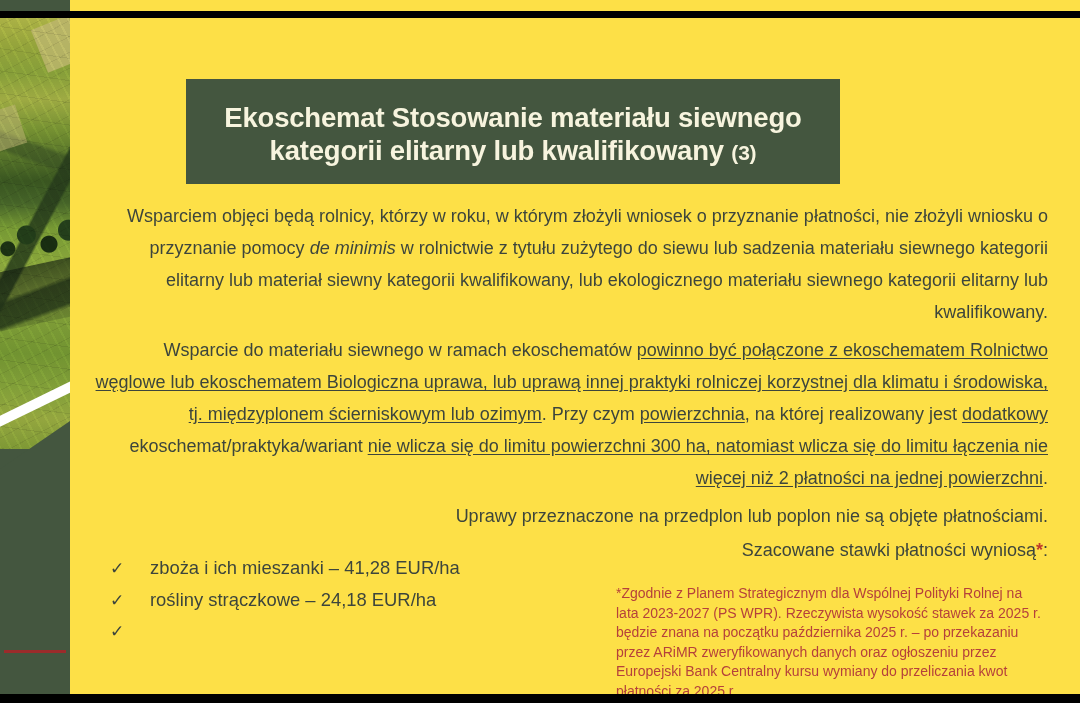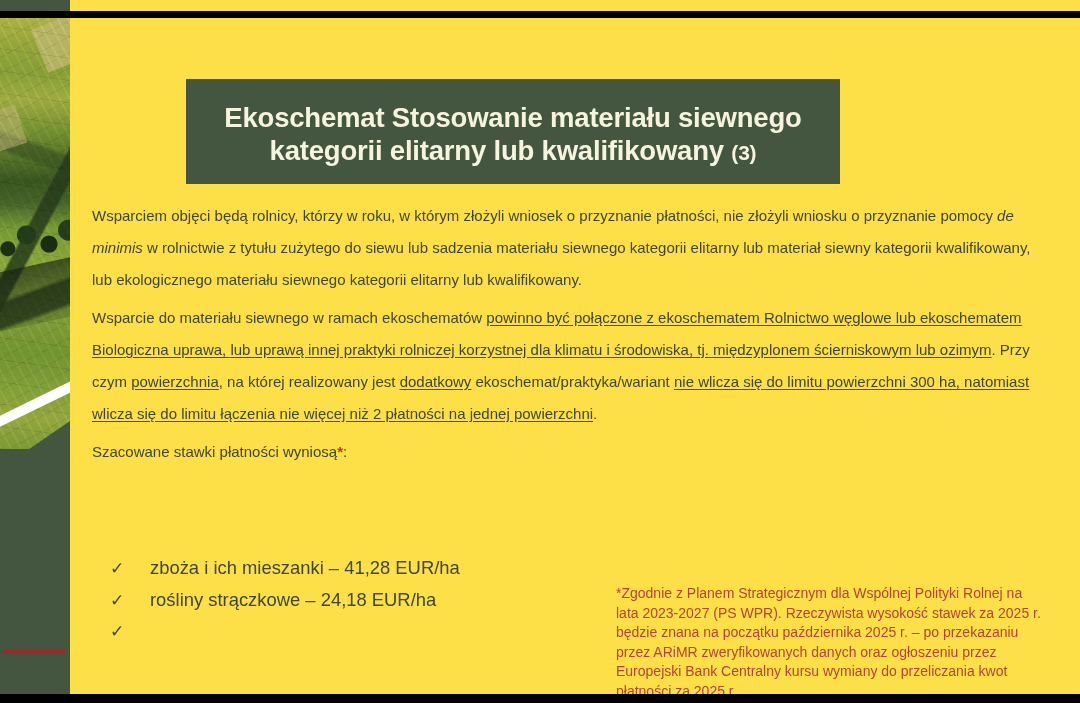--- a/index.html
+++ b/index.html
@@ -186,23 +186,24 @@
     font-size: 21px;
     font-weight: bold;
   }
 
   
   .body {
     position: absolute;
     left: 92px; top: 200px;
     width: 956px;
     color: #3D453C;
-    font-size: 15px;
+    font-size: 18px;
     line-height: 32px;
     z-index: 2;
+    text-align: right;
   }
   .para { margin: 0 0 6px 0; }
   .para.tight { margin-bottom: 2px; }
   .ital { font-style: italic; }
   .ul { text-decoration: underline; text-underline-offset: 2px; }
   .star { color: #C0392B; font-weight: bold; }
 
   
   .checklist {
     position: absolute;
@@ -265,20 +266,21 @@
       <span class="title-line2"><span>kategorii elitarny lub kwalifikowany</span> <span class="title-suffix">(3)</span></span>
     </div>
   </div>
 
   <div class="body">
 
     <p class="para"><span>Wsparciem objęci będą rolnicy, którzy w roku, w którym złożyli wniosek o przyznanie płatności, nie złożyli wniosku o przyznanie pomocy </span><span class="ital">de minimis</span><span> w rolnictwie z tytułu zużytego do siewu lub sadzenia materiału siewnego kategorii elitarny lub materiał siewny kategorii kwalifikowany, lub ekologicznego materiału siewnego kategorii elitarny lub kwalifikowany.</span></p>
 
     <p class="para"><span>Wsparcie do materiału siewnego w ramach ekoschematów </span><span class="ul">powinno być połączone z ekoschematem Rolnictwo węglowe lub ekoschematem Biologiczna uprawa, lub uprawą innej praktyki rolniczej korzystnej dla klimatu i środowiska, tj. międzyplonem ścierniskowym lub ozimym</span><span>. Przy czym </span><span class="ul">powierzchnia</span><span>, na której realizowany jest </span><span class="ul">dodatkowy</span><span> ekoschemat/praktyka/wariant </span><span class="ul">nie wlicza się do limitu powierzchni 300 ha, natomiast wlicza się do limitu łączenia nie więcej niż 2 płatności na jednej powierzchni</span><span>.</span></p>
 
+    <p class="para tight">Uprawy przeznaczone na przedplon lub poplon nie są objęte płatnościami.</p>
 
     <p class="para tight"><span>Szacowane stawki płatności wyniosą</span><span class="star">*</span><span>:</span></p>
 
   </div>
 
   <div class="checklist">
     <div class="check-row">
       <span class="check-mark">✓</span>
       <span class="check-label">zboża i ich mieszanki – 41,28 EUR/ha</span>
     </div>

